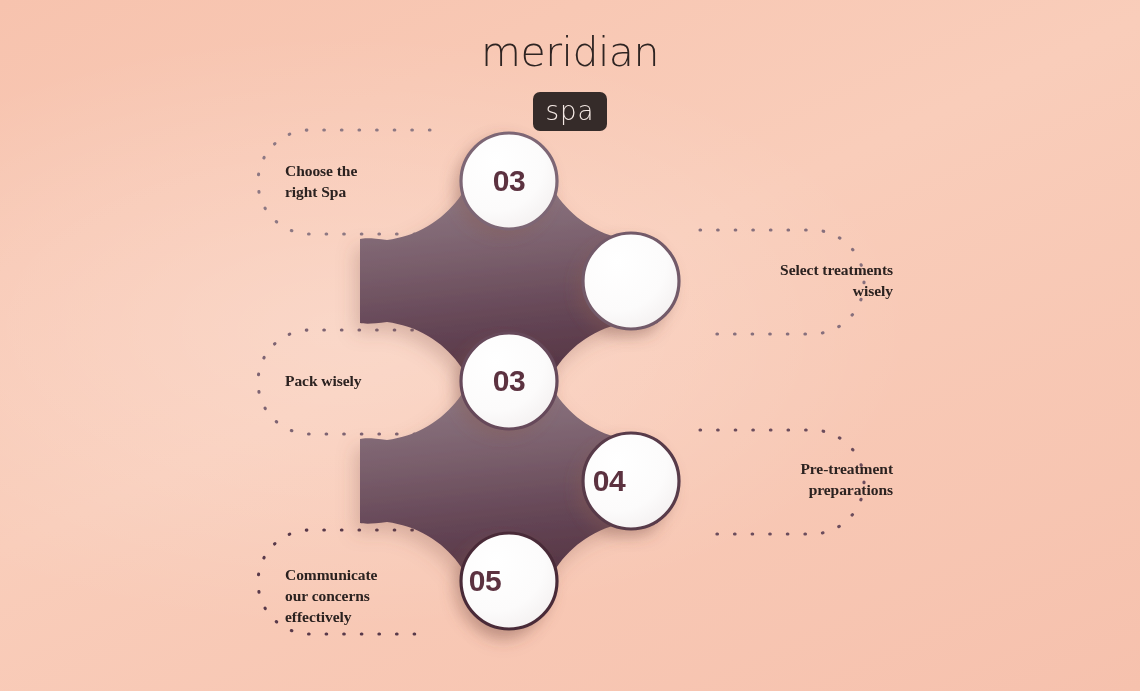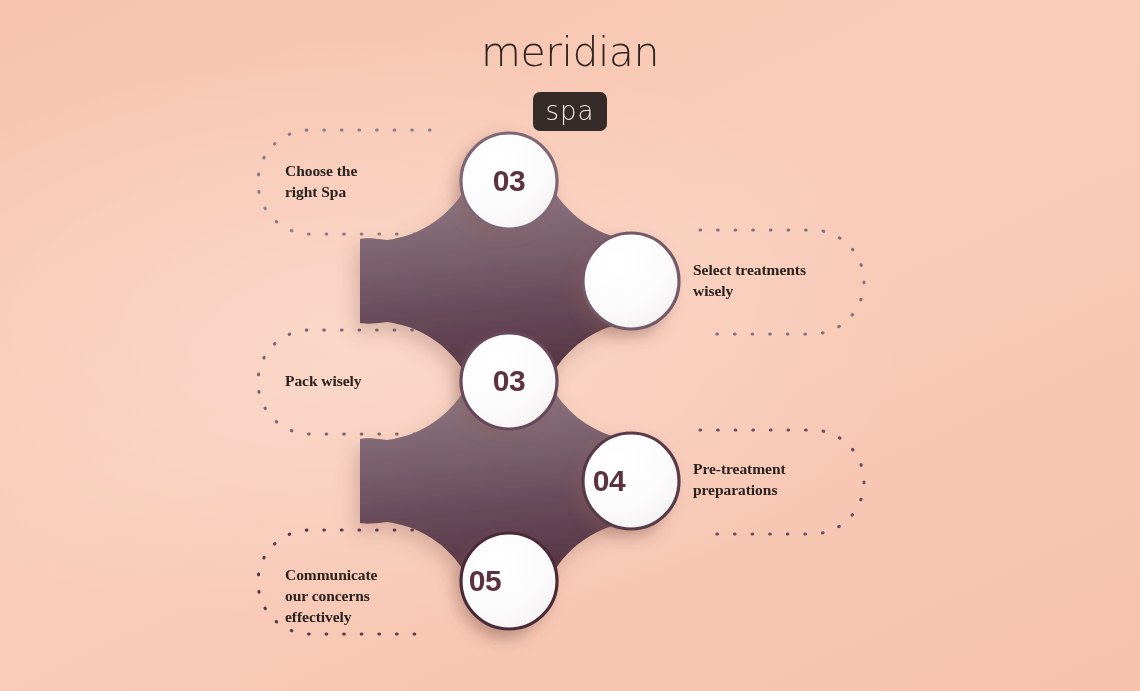--- a/index.html
+++ b/index.html
@@ -80,21 +80,21 @@
     position: absolute;
     font-family: Liberation Serif, serif;
     font-size: 15.5px;
     font-weight: bold;
     line-height: 1.36;
     color: #2b2220;
     letter-spacing: -0.05px;
     white-space: pre-line;
   }
   .label.left  { text-align: left; }
-  .label.right { text-align: left; }
+  .label.right { text-align: right; }
 
   
   .num {
     position: absolute;
     width: 98px;
     height: 98px;
     display: flex;
     align-items: center;
     justify-content: center;
     font-family: "Liberation Sans", sans-serif;

